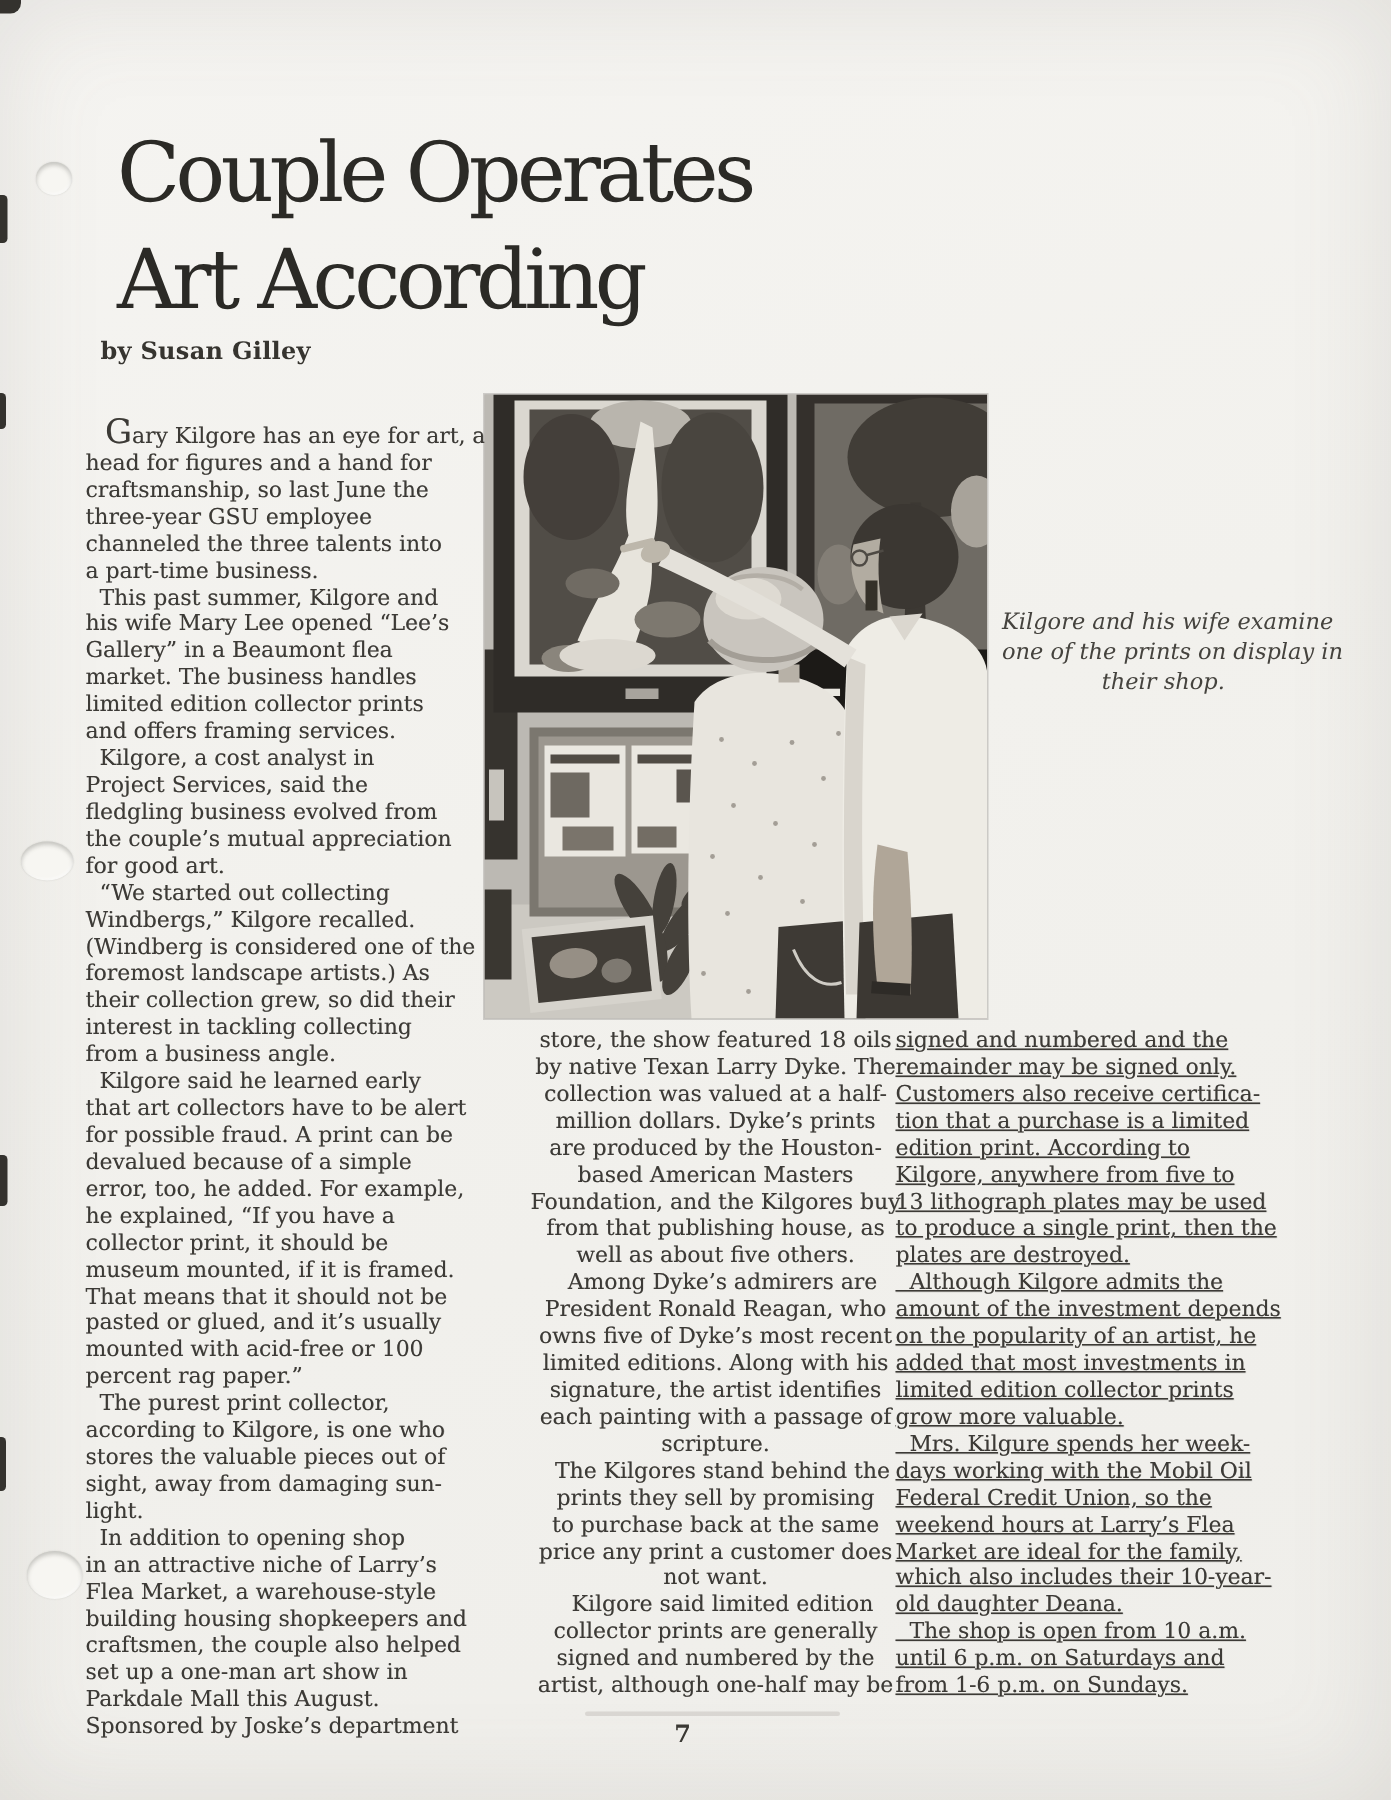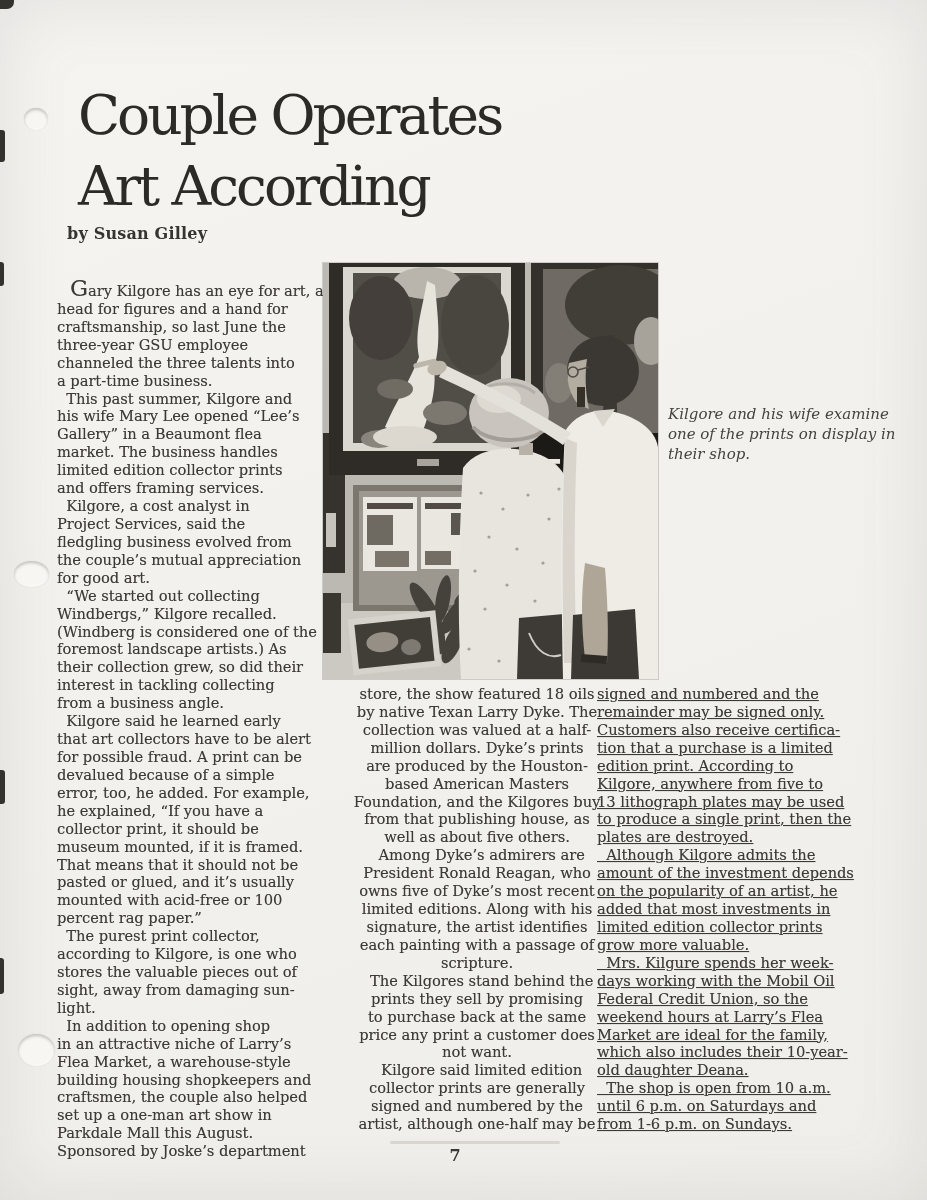--- a/index.html
+++ b/index.html
@@ -27,21 +27,21 @@
   .col2{left:346px;top:685px;width:262px;text-align:center;}
   .col3{left:597px;top:685px;width:278px;text-decoration:underline;}
   .dropcap{font-size:22.5px;margin-left:13px;line-height:17.92px;}
   .photo{
     position:absolute;left:323px;top:263px;width:335px;height:416px;margin:0;
     background:#b7b4ae;box-shadow:0 0 0 1px rgba(90,88,82,0.25);
   }
   .photo svg{display:block;width:100%;height:100%;}
   .caption{
     position:absolute;left:668px;top:404px;width:215px;
-    font-style:italic;font-size:15px;line-height:20px;color:#45433e;white-space:pre;
+    font-style:italic;font-size:15px;line-height:20px;color:#45433e;white-space:pre;text-align:center;
   }
   .pagenum{
     position:absolute;left:423px;top:1146px;width:64px;text-align:center;
     font-size:16px;font-weight:700;color:#3a3833;
   }
   .hole{
     position:absolute;border-radius:50%;background:#f7f6f2;
     box-shadow:inset 0 2px 3px rgba(70,68,62,0.28), inset -1px -1px 2px rgba(255,255,255,0.7), 0 0 1px rgba(120,118,110,0.3);
   }
   .hole1{left:24px;top:108px;width:24px;height:22px;}

